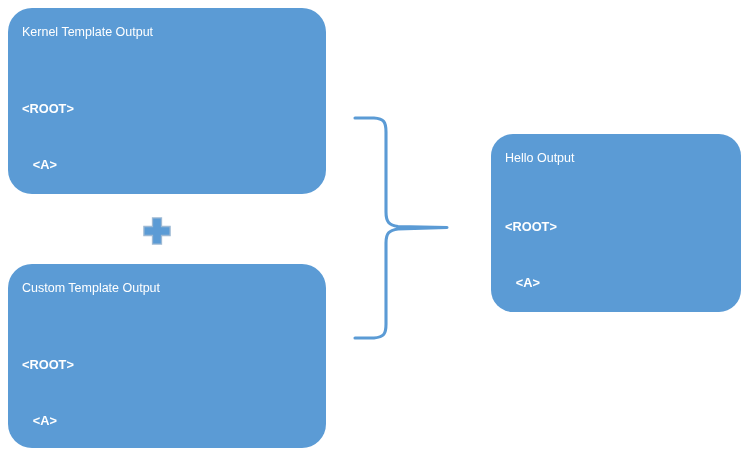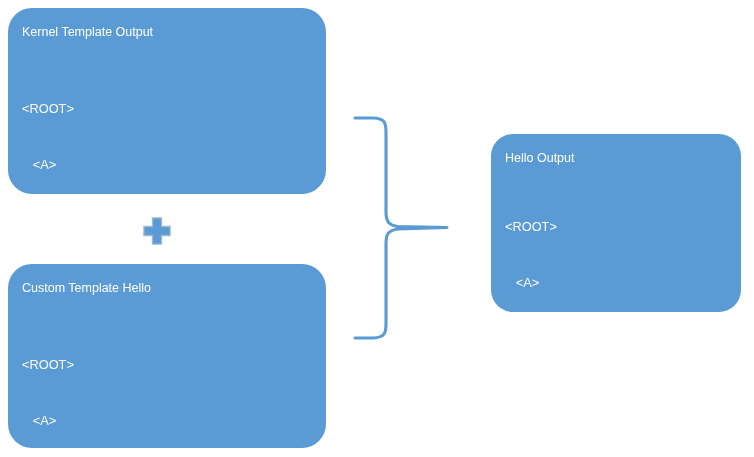--- a/index.html
+++ b/index.html
@@ -67,20 +67,21 @@
     white-space: pre;
     font-family: "Liberation Sans", sans-serif;
   }
   #box-kernel .code { top: 55px; }
   #box-custom .code { top: 55px; }
   #box-merged .code { top: 47px; }
 
   .code-line {
     display: block;
     white-space: pre;
+    font-weight: bold;
   }
 
   
   #plus-sign {
     position: absolute;
     left: 143px;
     top: 217px;
     width: 28px;
     height: 28px;
   }
@@ -111,21 +112,21 @@
     </div>
   </div>
 
   <div id="plus-sign" title="plus">
     <svg width="28" height="28" viewBox="0 0 28 28">
       <polygon points="9.5,0.9 18.5,0.9 18.5,9.5 27.1,9.5 27.1,18.5 18.5,18.5 18.5,27.1 9.5,27.1 9.5,18.5 0.9,18.5 0.9,9.5 9.5,9.5" fill="#5B9BD5" stroke="#9DB9D4" stroke-width="1.3"></polygon>
     </svg>
   </div>
 
   <div class="box" id="box-custom">
-    <div class="box-title">Custom Template Hello</div>
+    <div class="box-title">Custom Template Output</div>
     <div class="code">
       <span class="code-line">&lt;ROOT&gt;</span>
       <span class="code-line">   &lt;A&gt;</span>
       
       
       
       
     </div>
   </div>
 

